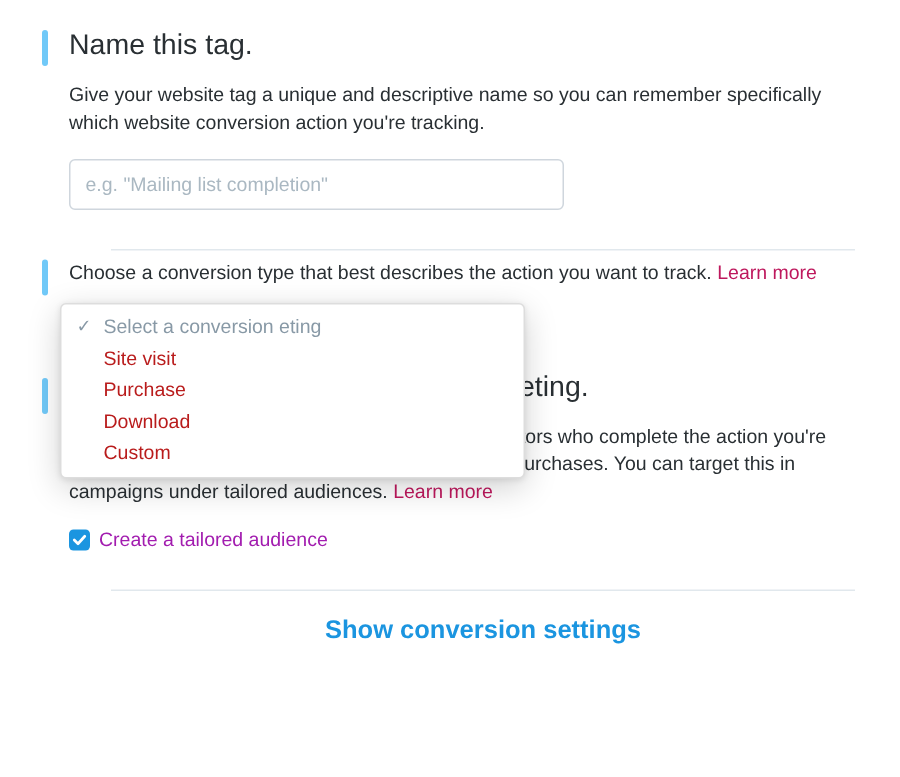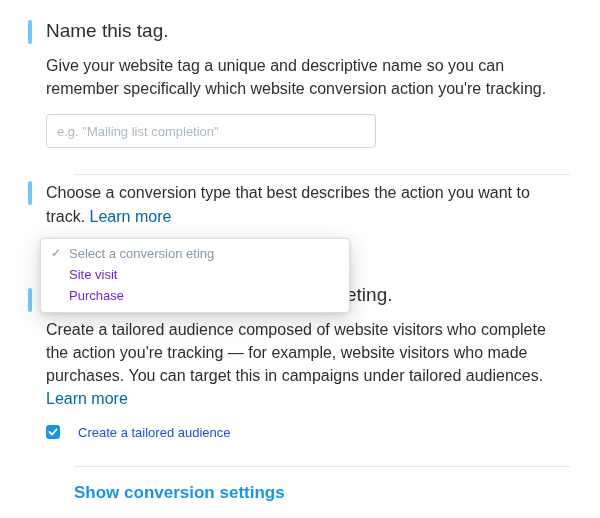--- a/index.html
+++ b/index.html
@@ -30,27 +30,27 @@
     border-radius: 2px;
   }
   h2.section-title {
     font-size: 19px;
     font-weight: 400;
     color: #292f33;
     margin-bottom: 12px;
     letter-spacing: 0;
   }
   p.section-desc {
-    font-size: 16px;
+    font-size: 13px;
     line-height: 1.45;
     color: #292f33;
     margin-bottom: 14px;
   }
   a.link {
-    color: #0369a1;
+    color: #be185d;
     text-decoration: none;
   }
   .input-text {
     width: 330px;
     height: 34px;
     border: 1px solid #cfd6dd;
     border-radius: 4px;
     padding: 0 10px;
     font-size: 13px;
     color: #66757f;
@@ -104,59 +104,60 @@
     width: 310px;
     background: #fff;
     border: 1px solid #ddd;
     border-radius: 4px;
     box-shadow: 0 6px 22px rgba(0,0,0,0.18), 0 1px 4px rgba(0,0,0,0.1);
     padding: 4px 0 6px 0;
     z-index: 50;
   }
   .dropdown-option {
     font-size: 13px;
-    color: #6d28d9;
+    color: #b91c1c;
     padding: 3px 12px 3px 28px;
     position: relative;
     cursor: default;
   }
   .dropdown-option.placeholder {
     color: #8899a6;
   }
   .dropdown-option .check {
     position: absolute;
     left: 10px;
     top: 3px;
     font-size: 12px;
     color: #8899a6;
   }
   .checkbox-row {
     display: flex;
     align-items: center;
-    gap: 18px;
-    font-size: 13px;
-    color: #1d4ed8;
+    gap: 6px;
+    font-size: 13px;
+    color: #a21caf;
   }
   .checkbox {
     width: 14px;
     height: 14px;
     border-radius: 3px;
     background: #1b95e0;
     display: flex;
     align-items: center;
     justify-content: center;
     flex-shrink: 0;
   }
   .checkbox svg { display: block; }
   .show-settings {
     font-size: 17px;
     font-weight: 700;
     color: #1b95e0;
     padding: 16px 30px 20px 46px;
     cursor: pointer;
+    text-align: center;
   }
   .section-3 {
     padding-top: 80px;
   }
 </style>
 </head>
 <body>
 
 <div class="container">
 
@@ -184,20 +185,26 @@
       <div class="dropdown">
         <div class="dropdown-option placeholder">
           <span class="check">✓</span>
           <span>Select a conversion eting</span>
         </div>
         <div class="dropdown-option">
           <span>Site visit</span>
         </div>
         <div class="dropdown-option">
           <span>Purchase</span>
+        </div>
+        <div class="dropdown-option">
+          <span>Download</span>
+        </div>
+        <div class="dropdown-option">
+          <span>Custom</span>
         </div>
       </div>
     </div>
   </div>
 
   <div class="section section-3" style="position:relative; margin-top:-4px; padding-top:4px;">
     <div class="accent" style="top:6px;"></div>
     <h2 class="section-title" style="text-align:left; padding-left:300px; margin-top:-2px;">
       <span>eting.</span>
     </h2>

